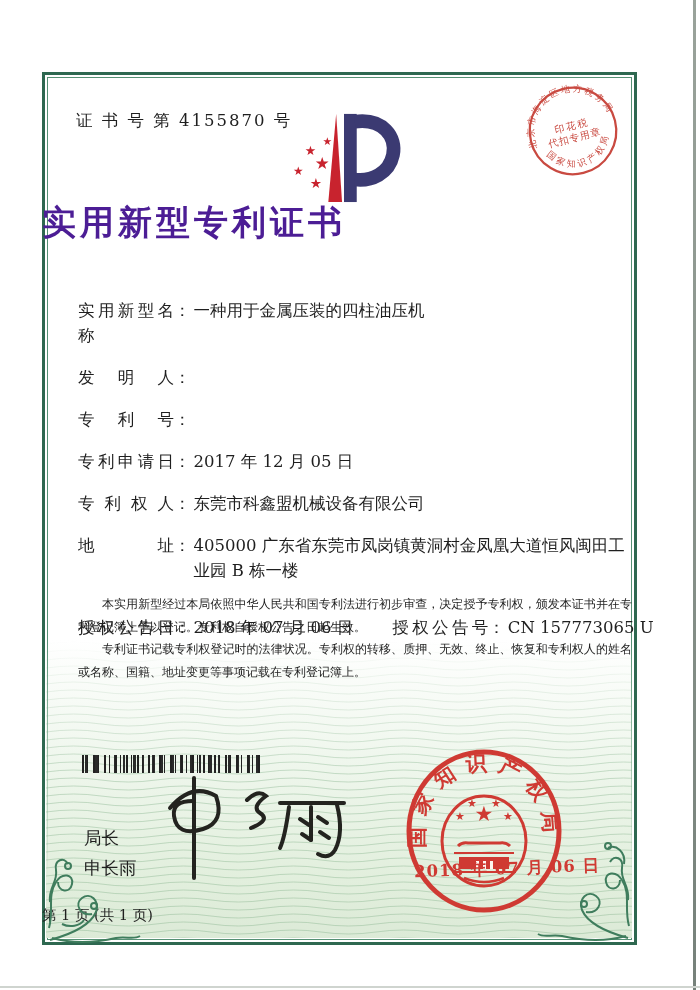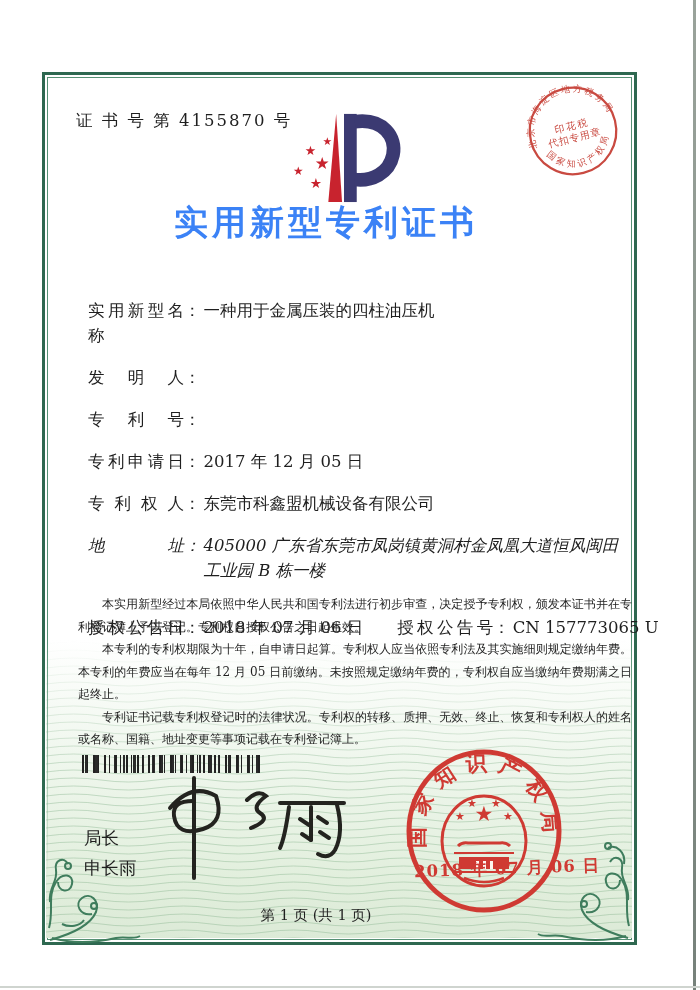--- a/index.html
+++ b/index.html
@@ -28,27 +28,27 @@
   .cert-no{position:absolute;left:76px;top:110px;font-size:16.5px;letter-spacing:2px;font-weight:500;}
 
   
   .tax-stamp{position:absolute;left:526px;top:84px;width:94px;height:94px;transform:rotate(-14deg);}
   .tax-stamp text{fill:#c94a41;font-family:"DejaVu Serif",serif;}
 
   
   .logo{position:absolute;left:284px;top:110px;width:120px;height:94px;}
   .logo .star{fill:#c8232e;font-family:"DejaVu Sans",sans-serif;}
 
-  .title{position:absolute;left:42px;right:90px;top:200px;text-align:center;
-    font-size:34px;font-weight:700;letter-spacing:4px;color:#3b82f6;}
-
-  
-  .fields{position:absolute;left:88px;top:298px;right:70px;font-size:16.5px;font-weight:500;z-index:2;}
+  .title{position:absolute;left:42px;right:90px;top:200px;
+    font-size:34px;font-weight:700;letter-spacing:4px;color:#4c1d95;}
+
+  
+  .fields{position:absolute;left:78px;top:298px;right:70px;font-size:16.5px;font-weight:500;z-index:2;}
   .field-row{display:flex;line-height:25px;margin-bottom:17px;}
-  .field-row.addr{margin-bottom:5px;font-style:italic;}
+  .field-row.addr{margin-bottom:5px;}
   .lbl{display:inline-block;width:96px;flex:0 0 96px;text-align:justify;text-align-last:justify;}
   .colon{flex:0 0 auto;}
   .val{flex:1;margin-left:3px;}
   .field-row.double{display:flex;gap:64px;}
   .field-row.double .grp{display:flex;margin-top:27px;}
   .field-row.double .val{flex:0 0 auto;}
 
   
   .paragraphs{position:absolute;left:78px;right:68px;top:593px;font-size:12px;line-height:22.5px;z-index:2;}
   .paragraphs p{margin:0;text-indent:2em;text-align:justify;}
@@ -61,21 +61,21 @@
   .signer{position:absolute;left:84px;top:824px;font-size:17.5px;line-height:30px;z-index:2;font-family:Liberation Mono, monospace;}
   .signature{position:absolute;left:150px;top:770px;width:210px;height:115px;z-index:2;}
   .sig-text{position:absolute;left:0;top:0;opacity:0;font-size:40px;}
 
   
   .seal{position:absolute;left:402px;top:746px;width:164px;height:170px;z-index:2;}
   .seal text{fill:#cf3a33;font-family:"DejaVu Serif",serif;}
   .seal-date{position:absolute;left:414px;top:858px;z-index:3;color:#cf3a33;
     font-size:16.5px;font-weight:600;letter-spacing:1px;transform:rotate(-2deg);}
 
-  .footer{position:absolute;left:42px;right:110px;top:906px;text-align:center;font-size:14.5px;z-index:2;}
+  .footer{position:absolute;left:42px;right:110px;top:906px;text-align:left;font-size:14.5px;z-index:2;}
 
   .flourish{position:absolute;z-index:3;}
   .flourish.left{left:44px;top:836px;}
   .flourish.right{right:66px;top:820px;transform:scaleX(-1);}
 </style>
 </head>
 <body>
 
 <div class="scan-edge-right"></div>
 <div class="scan-edge-bottom"></div>
@@ -162,21 +162,20 @@
     <span class="grp">
       <span class="lbl">授权公告号</span>
         <span class="colon">：</span>
       <span class="val">CN 157773065 U</span>
     </span>
   </div>
 </div>
 
 <div class="paragraphs">
   <p>本实用新型经过本局依照中华人民共和国专利法进行初步审查，决定授予专利权，颁发本证书并在专利登记簿上予以登记。专利权自授权公告之日起生效。</p>
-  <p>本专利的专利权期限为十年，自申请日起算。专利权人应当依照专利法及其实施细则规定缴纳年费。本专利的年费应当在每年 12 月 05 日前缴纳。未按照规定缴纳年费的，专利权自应当缴纳年费期满之日起终止。</p>
   <p>专利证书记载专利权登记时的法律状况。专利权的转移、质押、无效、终止、恢复和专利权人的姓名或名称、国籍、地址变更等事项记载在专利登记簿上。</p>
 </div>
 
 <div class="barcode"></div>
 
 <div class="signer">
   <div>局长</div>
   <div>申长雨</div>
 </div>
 

